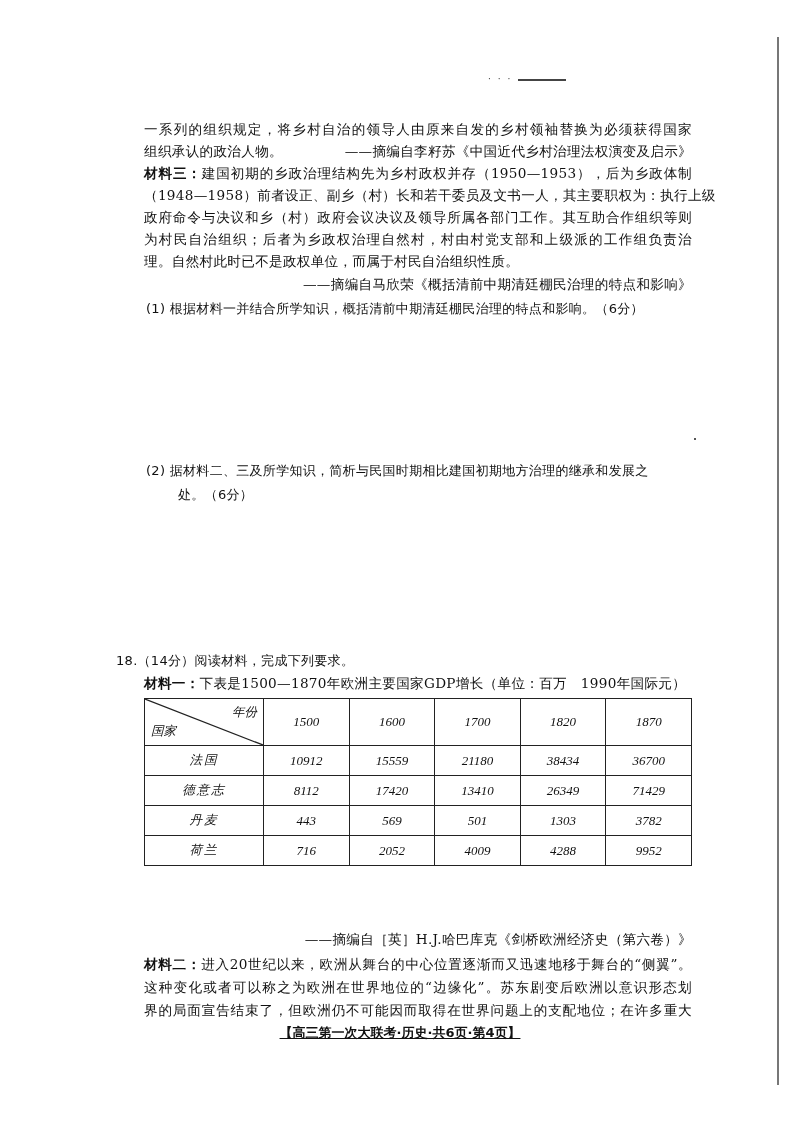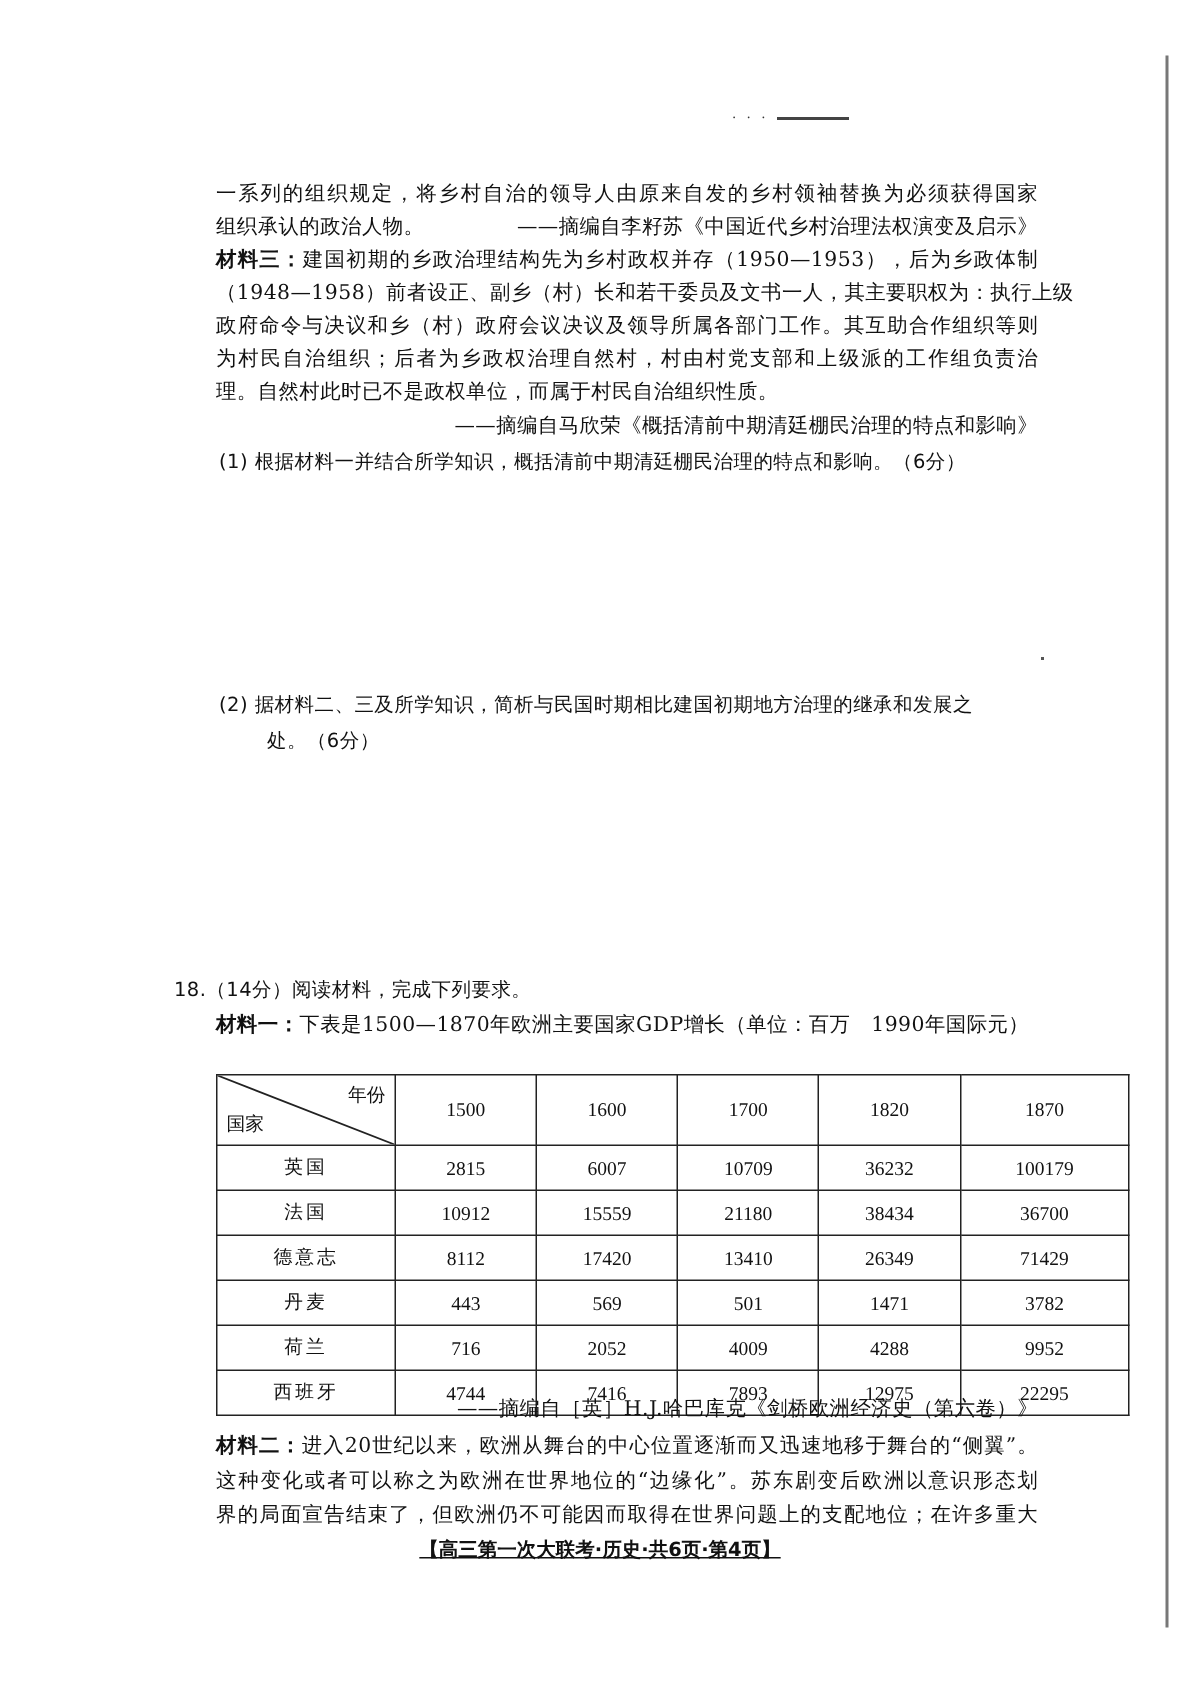--- a/index.html
+++ b/index.html
@@ -24,23 +24,24 @@
     letter-spacing: 0.3px;
   }
   .line.justify { text-align: justify; text-align-last: justify; }
   .line.right { text-align: right; }
   .bold { font-weight: bold; }
   .sans { font-family: "DejaVu Sans", "Liberation Sans", sans-serif; font-size: 13px; }
   .q-indent { left: 146px; }
   .q-cont { left: 178px; }
 
   table.gdp {
-    position: absolute; left: 144px; top: 716px; width: 609px;
+    position: absolute; left: 144px; top: 698px; width: 548px;
     border-collapse: collapse; font-size: 13px;
     font-family: "Liberation Serif", "DejaVu Serif", serif;
+    font-style: italic;
   }
   table.gdp td, table.gdp th {
     border: 1.4px solid #222; text-align: center; font-weight: normal;
     padding: 0; height: 29px;
   }
   table.gdp tr.head th { height: 46px; }
   table.gdp .corner { width: 118px; position: relative; }
   .corner svg { position: absolute; left: 0; top: 0; width: 100%; height: 100%; }
   .corner .c-year { position: absolute; right: 6px; top: 5px; font-size: 12.5px; font-family: "DejaVu Serif", serif; }
   .corner .c-country { position: absolute; left: 6px; bottom: 5px; font-size: 12.5px; font-family: "DejaVu Serif", serif; margin-top: 32px; }
@@ -86,66 +87,50 @@
       <span class="c-year">年份</span>
       <span class="c-country">国家</span>
     </th>
     <th>1500</th>
     <th>1600</th>
     <th>1700</th>
     <th>1820</th>
     <th>1870</th>
   </tr>
   <tr>
-    <td class="country-cell">英国</td>
-    <td>2815</td>
-    <td>6007</td>
-    <td>10709</td>
-    <td>36232</td>
-    <td>100179</td>
-  </tr>
-  <tr>
     <td class="country-cell">法国</td>
     <td>10912</td>
     <td>15559</td>
     <td>21180</td>
     <td>38434</td>
     <td>36700</td>
   </tr>
   <tr>
     <td class="country-cell">德意志</td>
     <td>8112</td>
     <td>17420</td>
     <td>13410</td>
     <td>26349</td>
     <td>71429</td>
   </tr>
   <tr>
     <td class="country-cell">丹麦</td>
     <td>443</td>
     <td>569</td>
     <td>501</td>
-    <td>1471</td>
+    <td>1303</td>
     <td>3782</td>
   </tr>
   <tr>
     <td class="country-cell">荷兰</td>
     <td>716</td>
     <td>2052</td>
     <td>4009</td>
     <td>4288</td>
     <td>9952</td>
-  </tr>
-  <tr>
-    <td class="country-cell">西班牙</td>
-    <td>4744</td>
-    <td>7416</td>
-    <td>7893</td>
-    <td>12975</td>
-    <td>22295</td>
   </tr>
 </tbody>
   </table>
 
 <div class="line right" style="top:928px">——摘编自［英］H.J.哈巴库克《剑桥欧洲经济史（第六卷）》</div>
 
 <div class="line justify" style="top:953px"><span class="bold">材料二：</span><span>进入20世纪以来，欧洲从舞台的中心位置逐渐而又迅速地移于舞台的“侧翼”。</span></div>
 <div class="line justify" style="top:976px">这种变化或者可以称之为欧洲在世界地位的“边缘化”。苏东剧变后欧洲以意识形态划</div>
 <div class="line justify" style="top:999px">界的局面宣告结束了，但欧洲仍不可能因而取得在世界问题上的支配地位；在许多重大</div>
 

